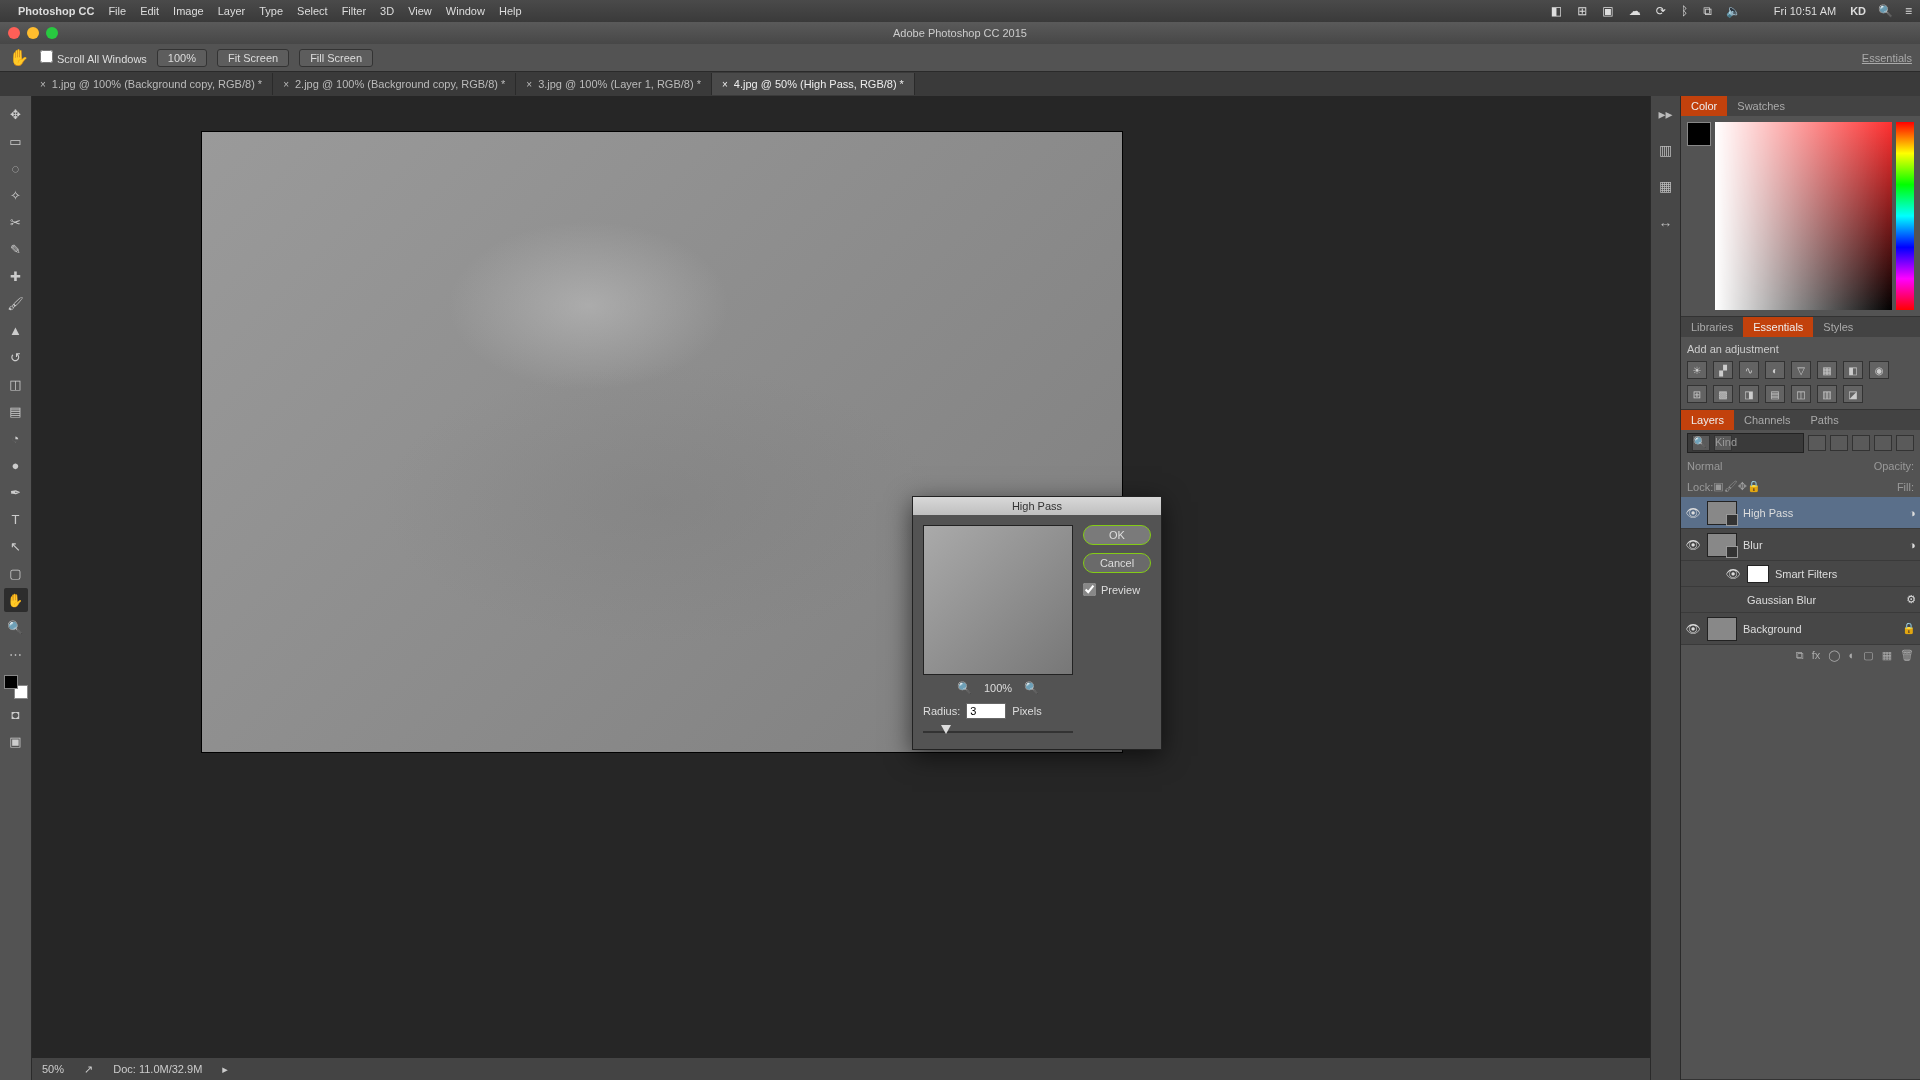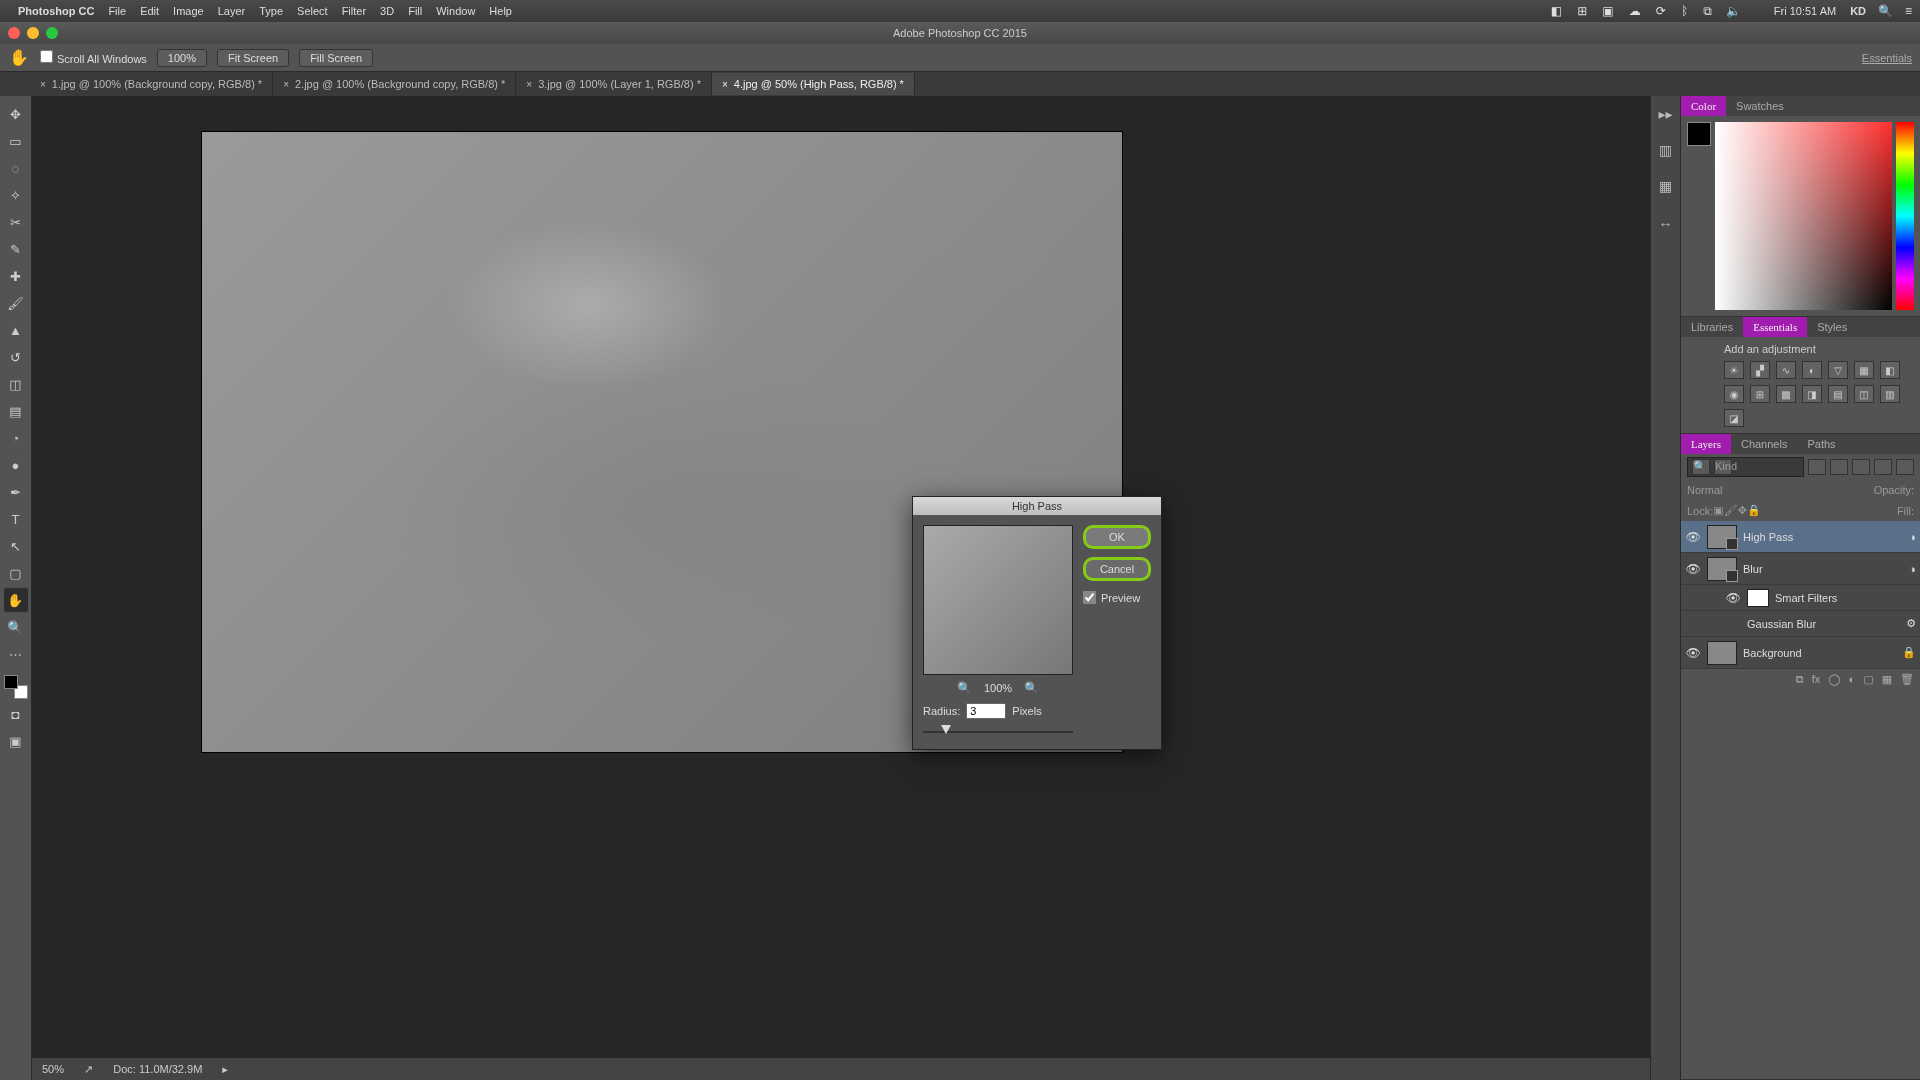--- a/index.html
+++ b/index.html
@@ -54,28 +54,28 @@
 .statusbar { position:absolute; bottom:0; left:0; right:0; height:22px; background:#444; color:#ccc; display:flex; align-items:center; padding:0 10px; gap:20px; }
 
 
 .dock-mini { width: 30px; background: #474747; border-left:1px solid #2a2a2a; display:flex; flex-direction:column; align-items:center; padding-top:10px; gap:20px;}
 .dock-mini span{ color:#bbb; font-size:14px;}
 
 .panels { width: 240px; background: #535353; border-left: 1px solid #2a2a2a; display: flex; flex-direction: column; }
 .panel { border-bottom: 1px solid #333; }
 .panel-tabs { display: flex; background: #434343; }
 .ptab { padding: 4px 10px; color: #aaa; }
-.ptab.active { background: #a21caf; color: #eee; font-family: Liberation Serif, serif; }
+.ptab.active { background: #c2410c; color: #eee; }
 .color-body { height: 200px; display:flex; padding:6px; gap:4px;}
 .color-swatch { width:24px; height:24px; background:#000; border:1px solid #888; }
 .color-field { flex:1; background: linear-gradient(to bottom, #ff3030, #000); position:relative; }
 .color-field::after{content:"";position:absolute;inset:0;background:linear-gradient(to right,#fff,transparent);mix-blend-mode:screen;}
 .hue { width:18px; background: linear-gradient(#f00,#ff0,#0f0,#0ff,#00f,#f0f,#f00); }
 
-.adj-body { padding:6px; color:#ccc; font-size:10px;margin-left:37px;}
+.adj-body { padding:6px; color:#ccc; font-size:10px;}
 .adj-icons { display:flex; flex-wrap:wrap; gap:6px; margin-top:6px;}
 .adj-icons span{ width:20px;height:18px;background:#636363;border:1px solid #333;display:flex;align-items:center;justify-content:center;font-size:10px;}
 
 .layer-opts { display:flex; padding:4px 6px; gap:0; color:#999; font-size:10px; align-items:center;}
 .layer-filter { display:flex; gap:4px; padding:3px 6px; align-items:center;}
 .layer-filter span{ width:18px;height:16px;background:#5a5a5a;border:1px solid #333;}
 .layer-filter .kind{ flex:1; background:#3a3a3a; border:1px solid #222; color:#999; padding:1px 4px; display:flex; align-items:center; gap:4px;}
 
 .layers-list { background:#474747; }
 .layer-row { display:flex; align-items:center; padding:2px 4px; gap:6px; color:#ddd; border-bottom:1px solid #3a3a3a; height:32px;}
@@ -95,40 +95,40 @@
 .dlg-left { flex:1; }
 .preview { width:150px; height:150px; background:linear-gradient(135deg,#aaa,#777); border:1px solid #222;}
 .zoomrow { display:flex; align-items:center; justify-content:center; gap:12px; margin-top:6px;}
 .zoomrow .zicn{ font-size:12px;}
 .radiusrow { display:flex; align-items:center; gap:6px; margin-top:8px;}
 .radiusrow input{ width:40px; background:#fff; border:1px solid #666; color:#000; padding:1px 3px; text-align:left;}
 .slider { height:14px; margin-top:6px; position:relative;}
 .slider::before{content:"";position:absolute;left:0;right:0;top:6px;height:2px;background:#333;}
 .slider .knob{position:absolute;left:18px;top:0;width:0;height:0;border-left:5px solid transparent;border-right:5px solid transparent;border-top:9px solid #ddd;}
 .dlg-right { width:70px; display:flex; flex-direction:column; gap:8px;}
-.dlg-btn { background:#6a6a6a; border:3px solid #84cc16; border-radius:10px; padding:3px 0; text-align:center; }
+.dlg-btn { background:#6a6a6a; border:1px solid #84cc16; border-radius:10px; padding:3px 0; text-align:center; }
 .dlg-btn.primary{ background:#7a7a7a;}
 .chk { display:flex; align-items:center; gap:5px; margin-top:2px;}
 .chk input{ accent-color:#888;}
 </style>
 </head>
 <body>
 
 <div class="menubar">
   <span class="apple"></span>
   <span class="app">Photoshop CC</span>
   <span class="menu">File</span>
   <span class="menu">Edit</span>
   <span class="menu">Image</span>
   <span class="menu">Layer</span>
   <span class="menu">Type</span>
   <span class="menu">Select</span>
   <span class="menu">Filter</span>
   <span class="menu">3D</span>
-  <span class="menu">Fill</span>
+  <span class="menu">View</span>
   <span class="menu">Window</span>
   <span class="menu">Help</span>
   <span class="spacer"></span>
   <span class="tray">
     <span>◧</span>
     <span>⊞</span>
     <span>▣</span>
     <span>☁</span>
     <span>⟳</span>
     <span>ᛒ</span>

